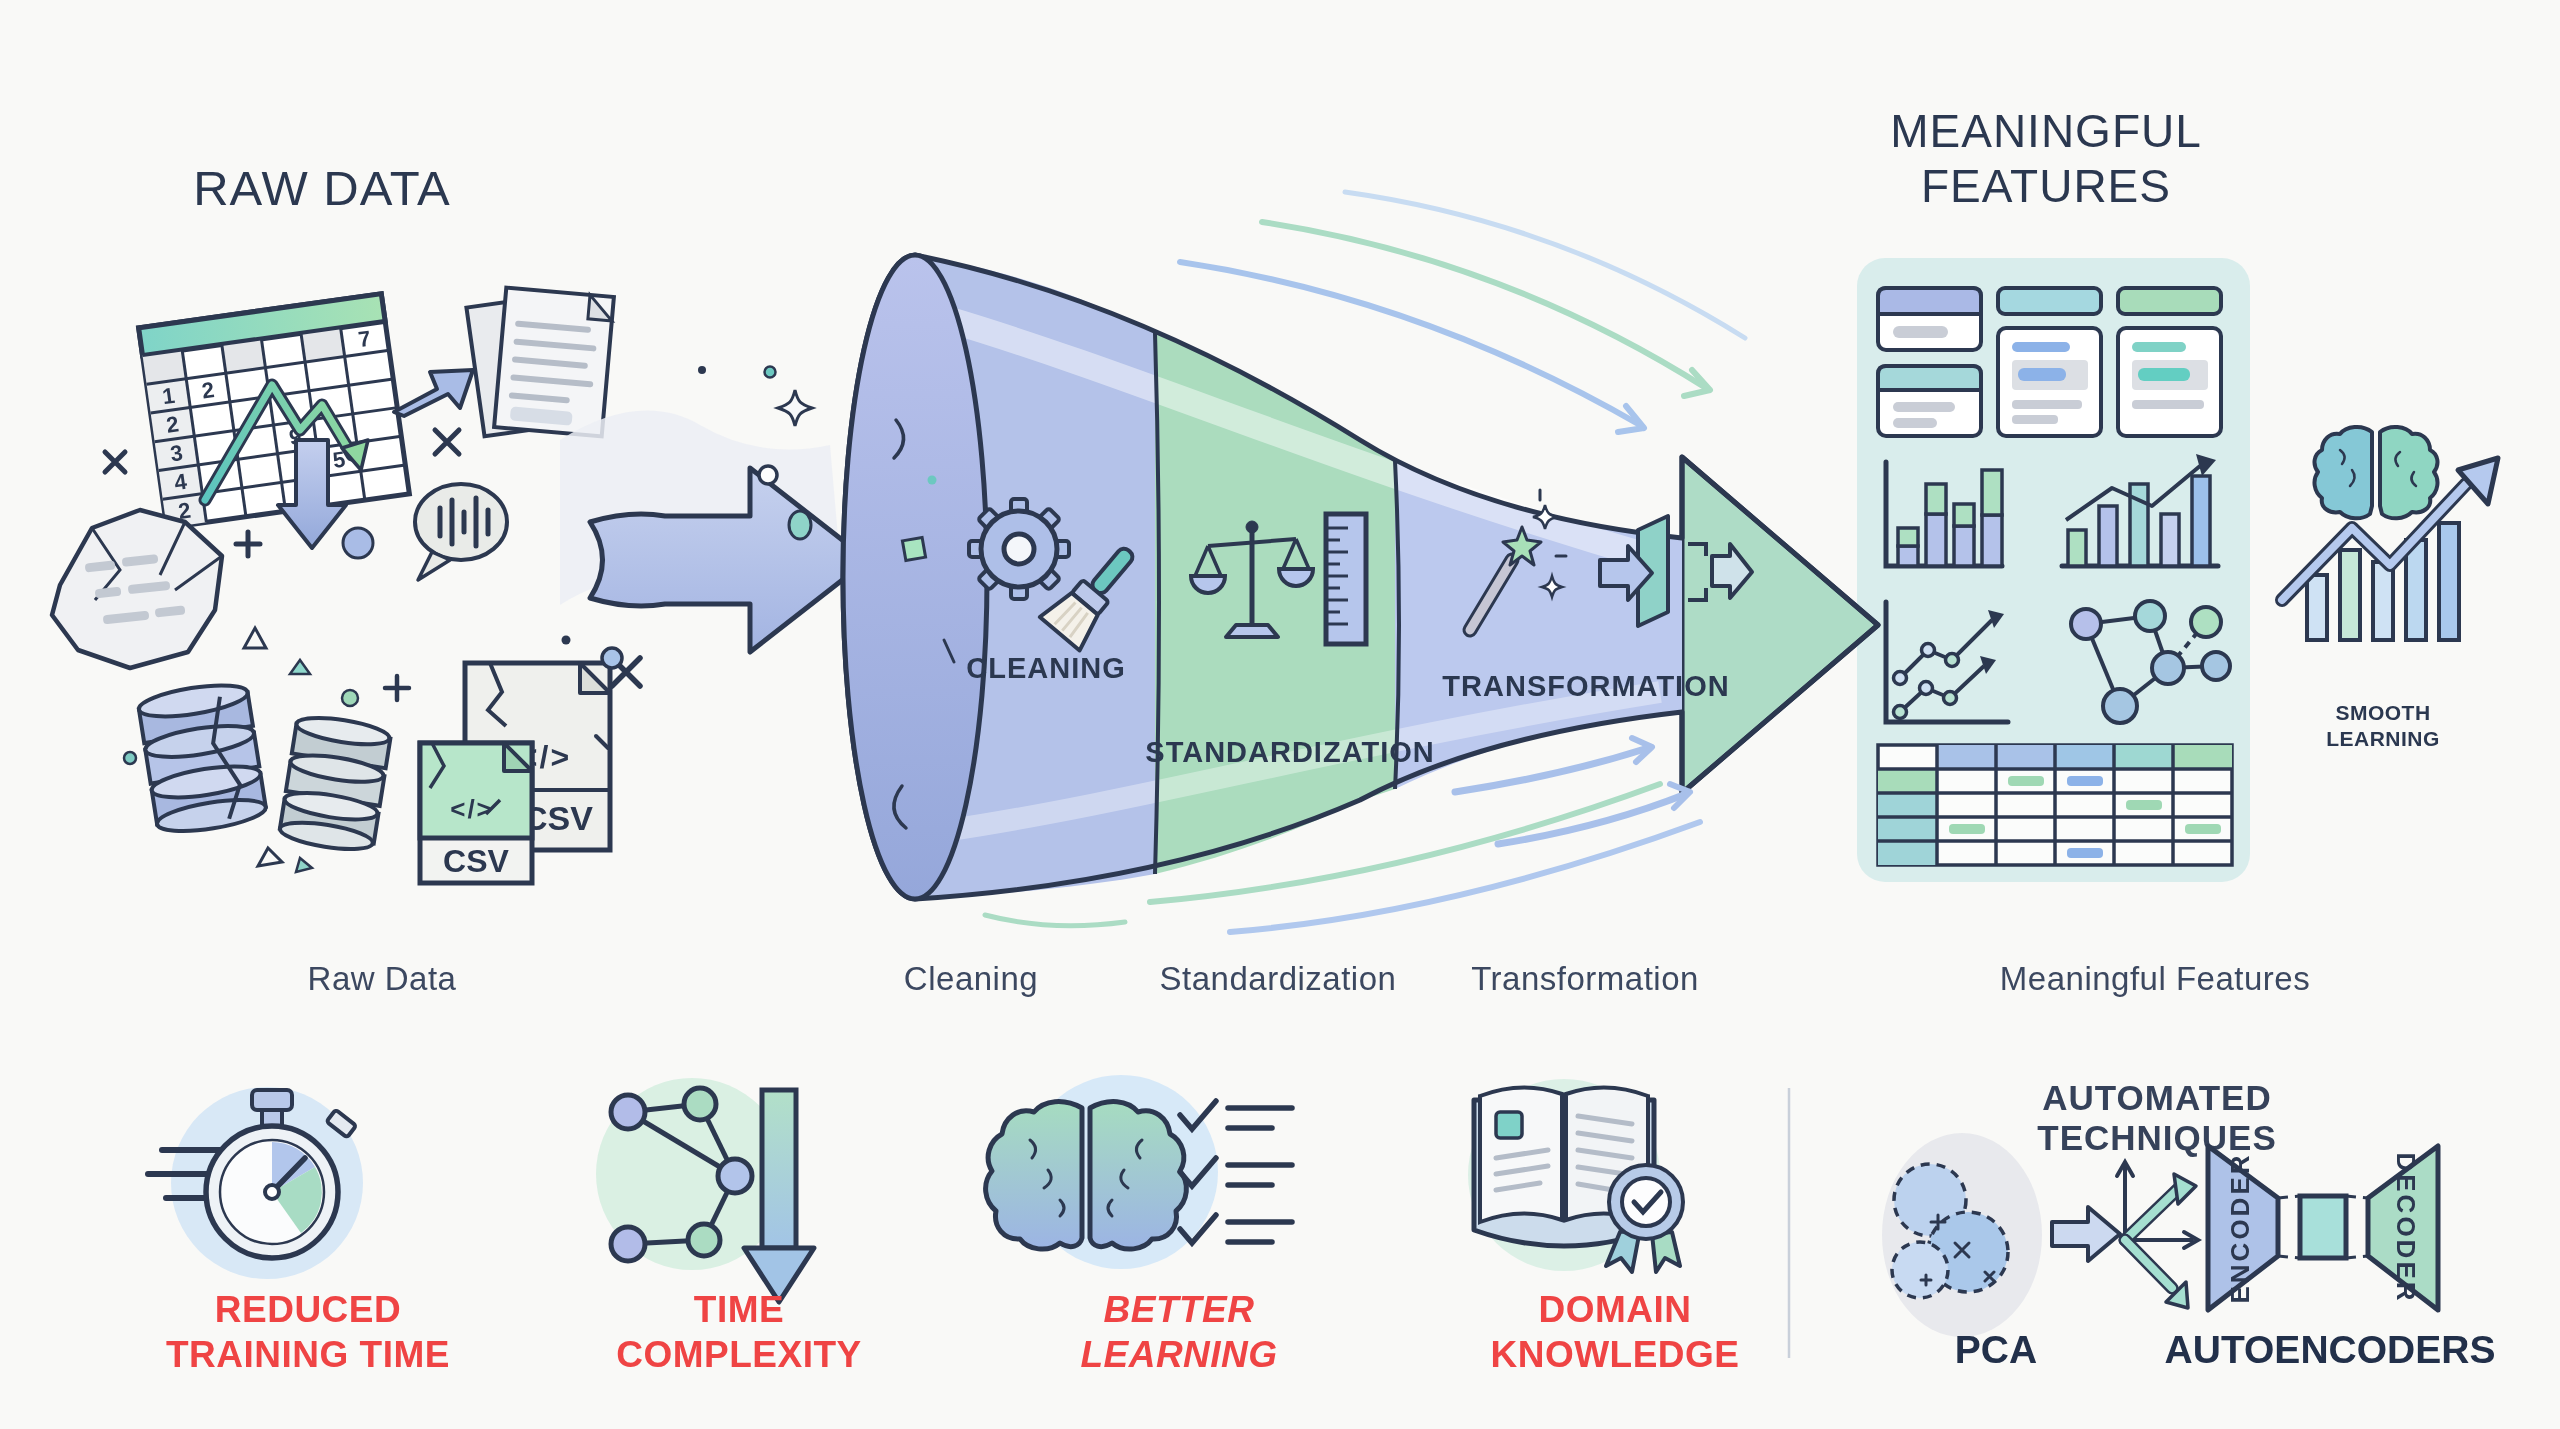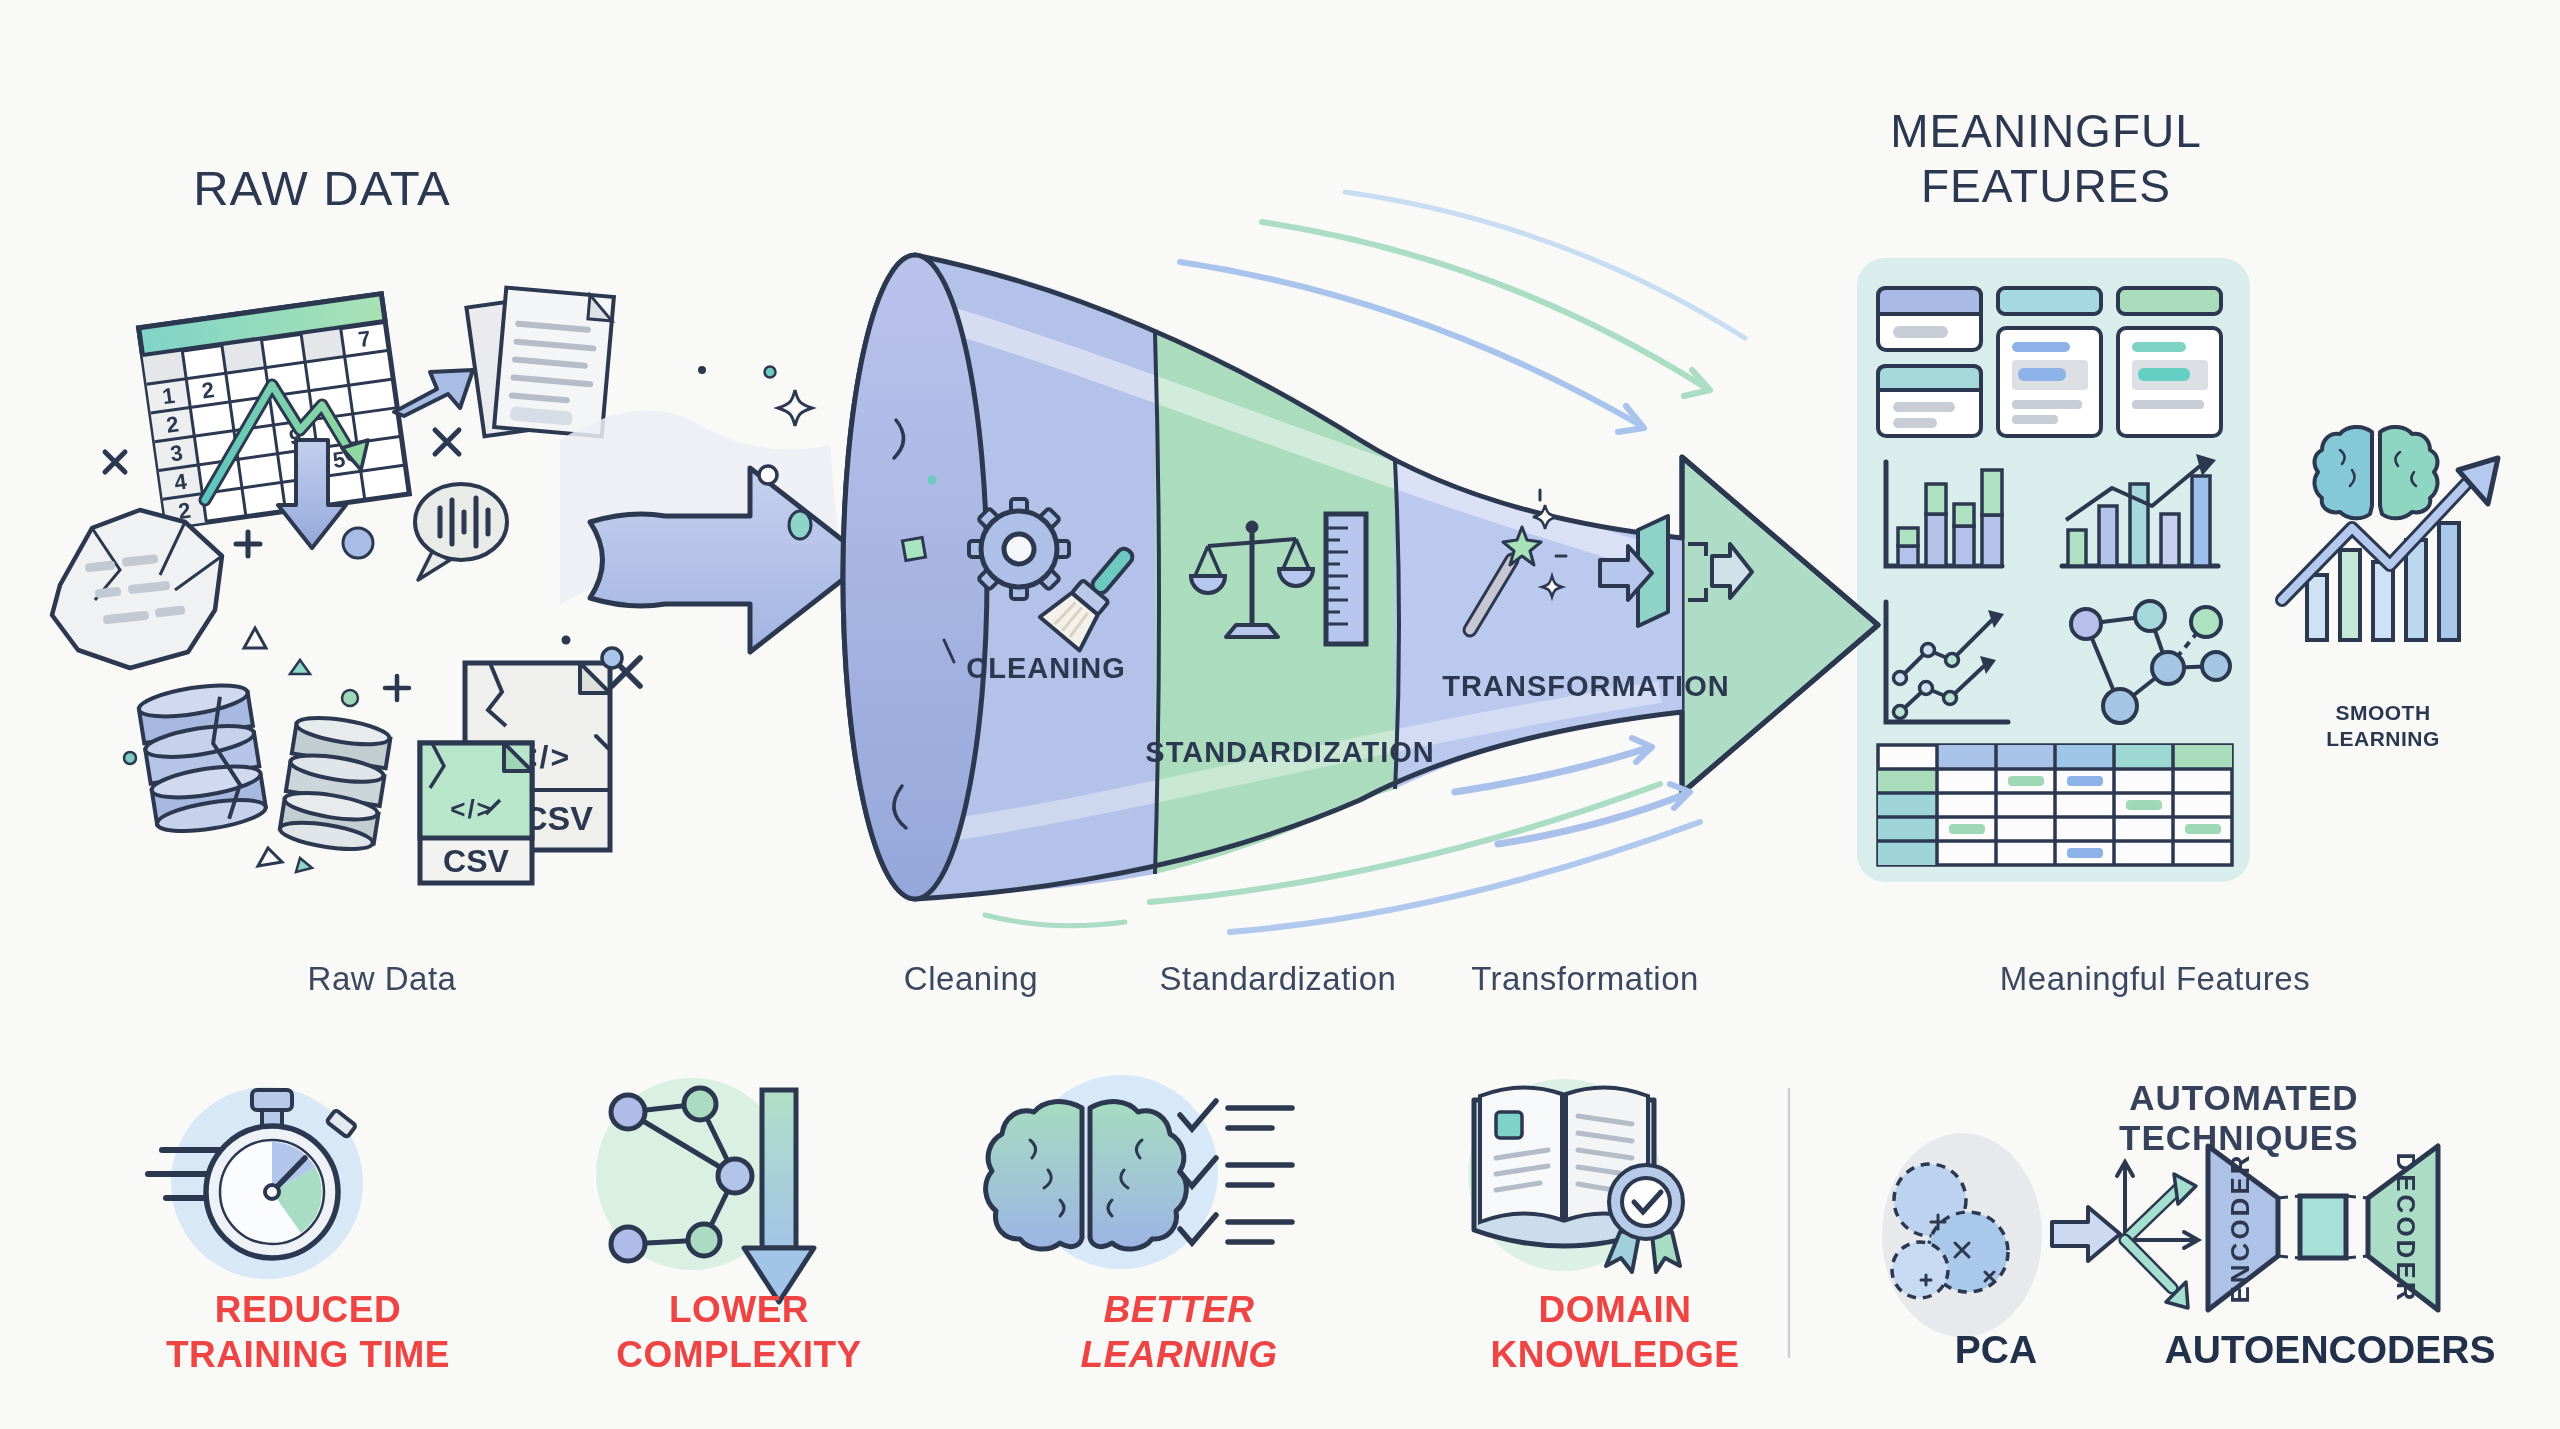--- a/index.html
+++ b/index.html
@@ -555,28 +555,28 @@
     <circle cx="1646" cy="1202" r="37" fill="#b7cbe8" stroke="#2c3850" stroke-width="4"></circle>
     <circle cx="1646" cy="1202" r="24" fill="#fdfdfe" stroke="#2c3850" stroke-width="4"></circle>
     <path d="M1634,1202 l9,10 l18,-20" fill="none" stroke="#2c3850" stroke-width="5" stroke-linecap="round"></path>
   </g>
 
   <line x1="1789" y1="1088" x2="1789" y2="1358" stroke="#c9d0da" stroke-width="2.5"></line>
 </svg>
 
 <div class="abs ctr blabel" style="left:260px;top:1287px;">REDUCED
 TRAINING TIME</div>
-<div class="abs ctr blabel" style="left:691px;top:1287px;">LOWER
+<div class="abs ctr blabel" style="left:691px;top:1287px;">TIME
 COMPLEXITY</div>
 <div class="abs ctr blabel" style="left:1131px;top:1287px;font-style:italic;">BETTER
 LEARNING</div>
 <div class="abs ctr blabel" style="left:1567px;top:1287px;">DOMAIN
 KNOWLEDGE</div>
 
-<div class="abs ctr" style="left:2157px;top:1078px;font-size:35px;font-weight:600;color:#36425a;letter-spacing:1px;text-align:right;">AUTOMATED TECHNIQUES</div>
+<div class="abs ctr" style="left:2157px;top:1078px;font-size:35px;font-weight:600;color:#36425a;letter-spacing:1px;">AUTOMATED TECHNIQUES</div>
 
 <svg class="abs" style="left:1850px;top:1130px;" width="660" height="250" viewBox="1850 1130 660 250">
 
   <g>
     <ellipse cx="1962" cy="1235" rx="80" ry="102" fill="#e8e9ed"></ellipse>
     <g stroke="#2c3850" stroke-width="3.5" stroke-dasharray="9 7">
       <circle cx="1930" cy="1200" r="36" fill="#bcd2ee"></circle>
       <circle cx="1968" cy="1252" r="40" fill="#aac8ea"></circle>
       <circle cx="1920" cy="1270" r="28" fill="#c8daf2"></circle>
     </g>

